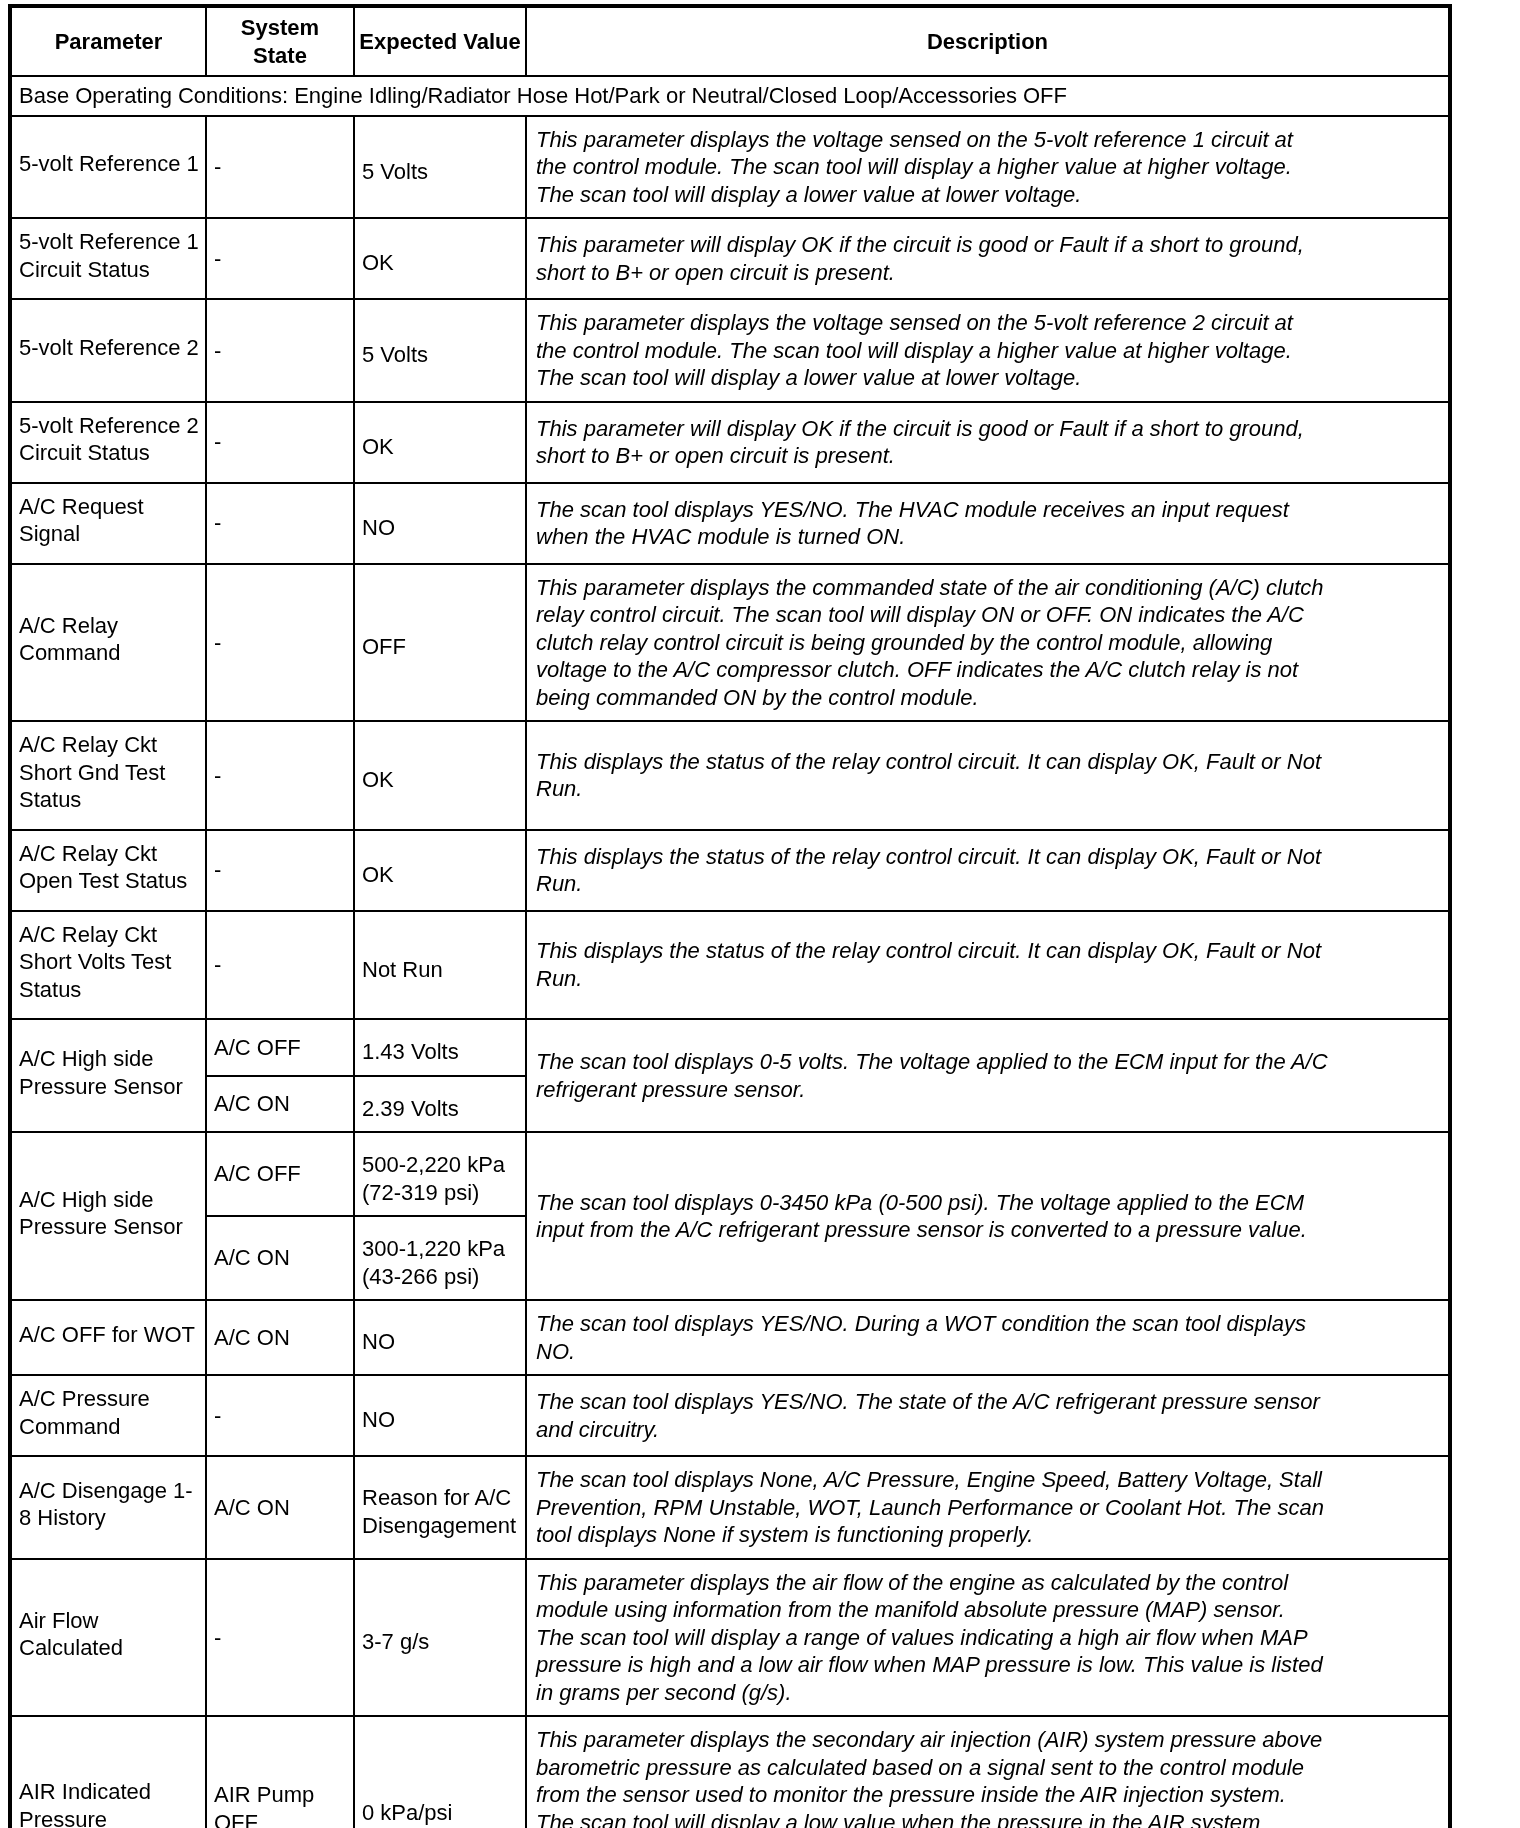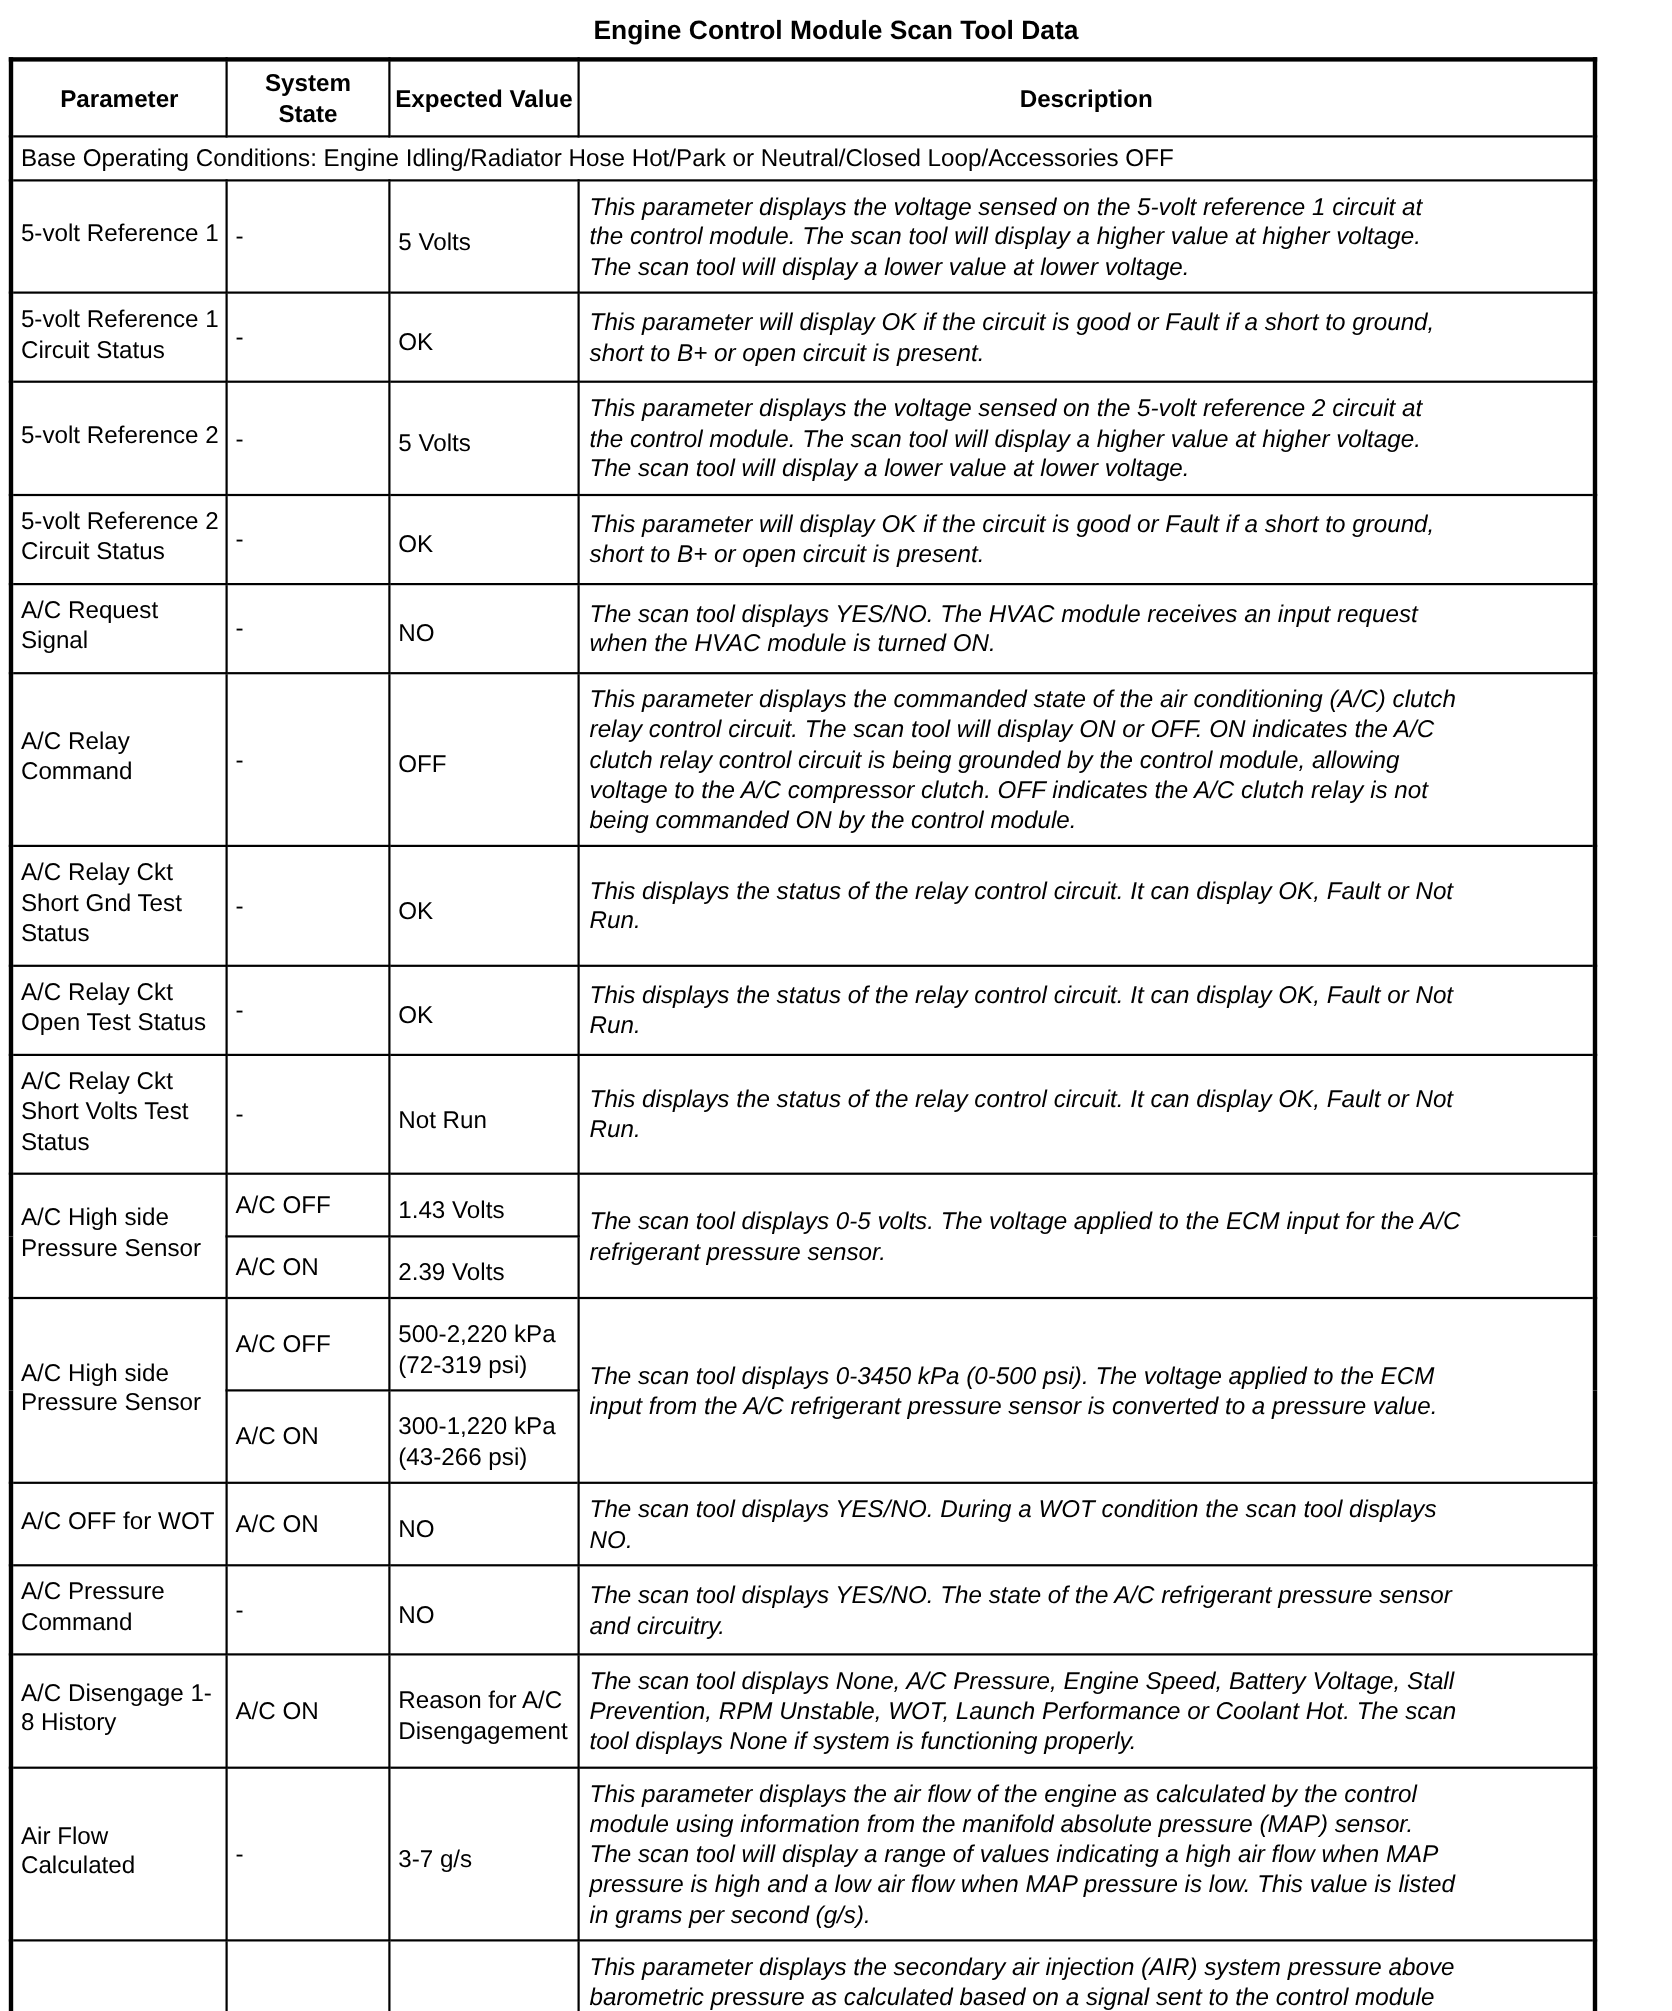--- a/index.html
+++ b/index.html
@@ -46,21 +46,20 @@
     padding: 5px 8px 5px 7px;
     font-size: 22px;
   }
   tr.base-row .bold { font-weight: normal; }
 </style>
 </head>
 <body>
 
 <div class="page">
 
-  <div class="title">Engine Control Module Scan Tool Data</div>
 
   <table class="scan-table">
     <colgroup>
       <col style="width:196px">
       <col style="width:148px">
       <col style="width:172px">
       <col>
     </colgroup>
     <thead>
       <tr>

